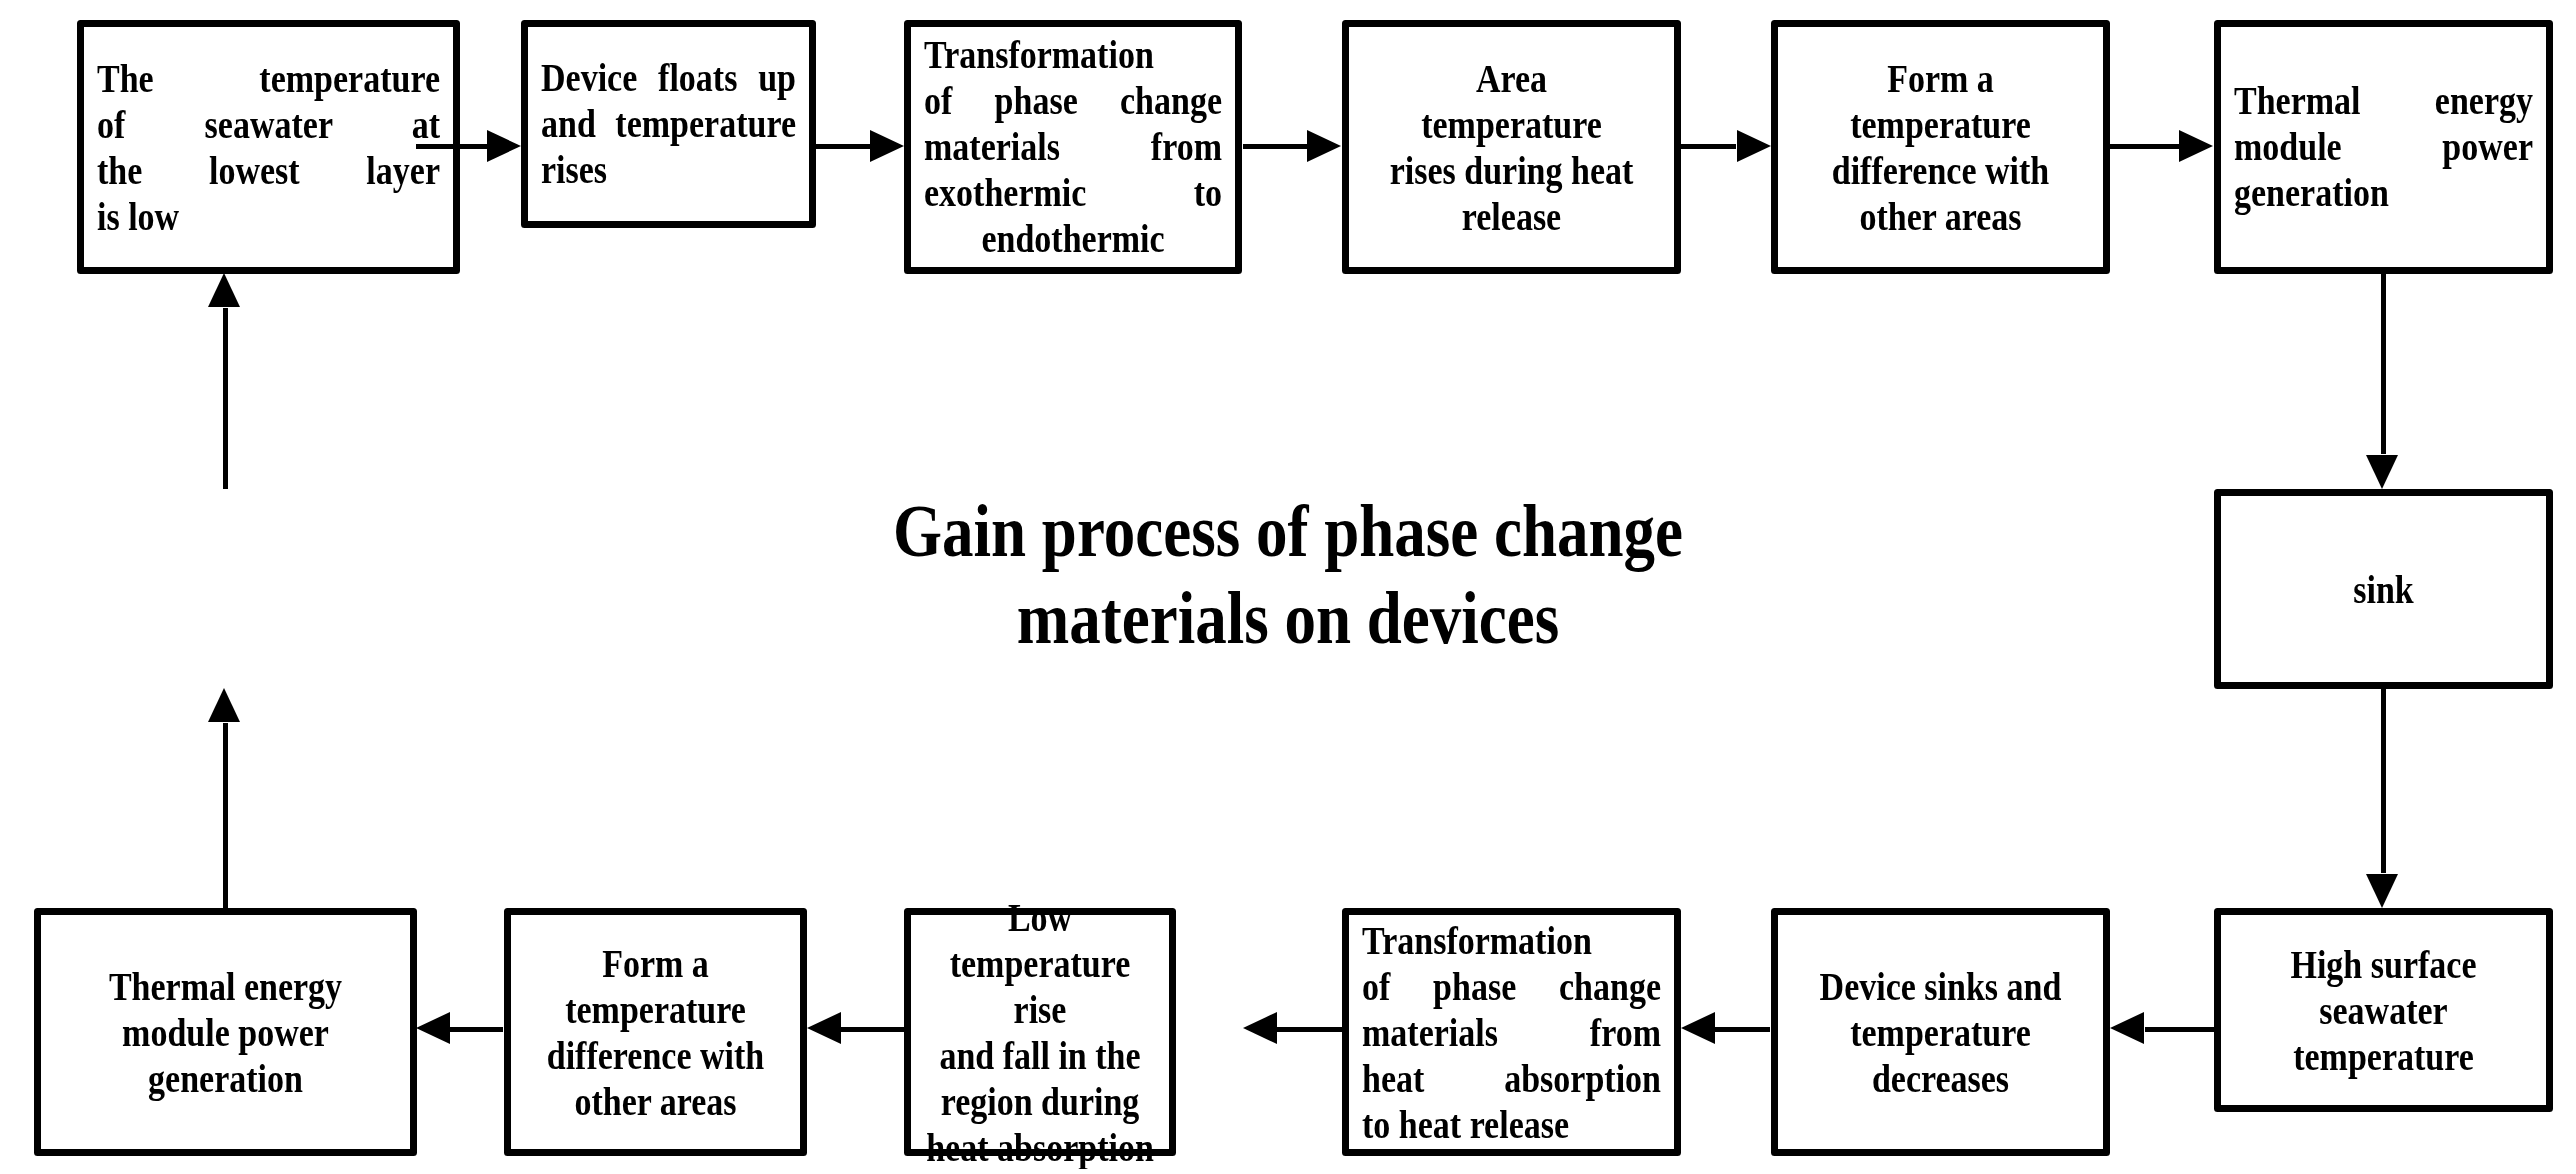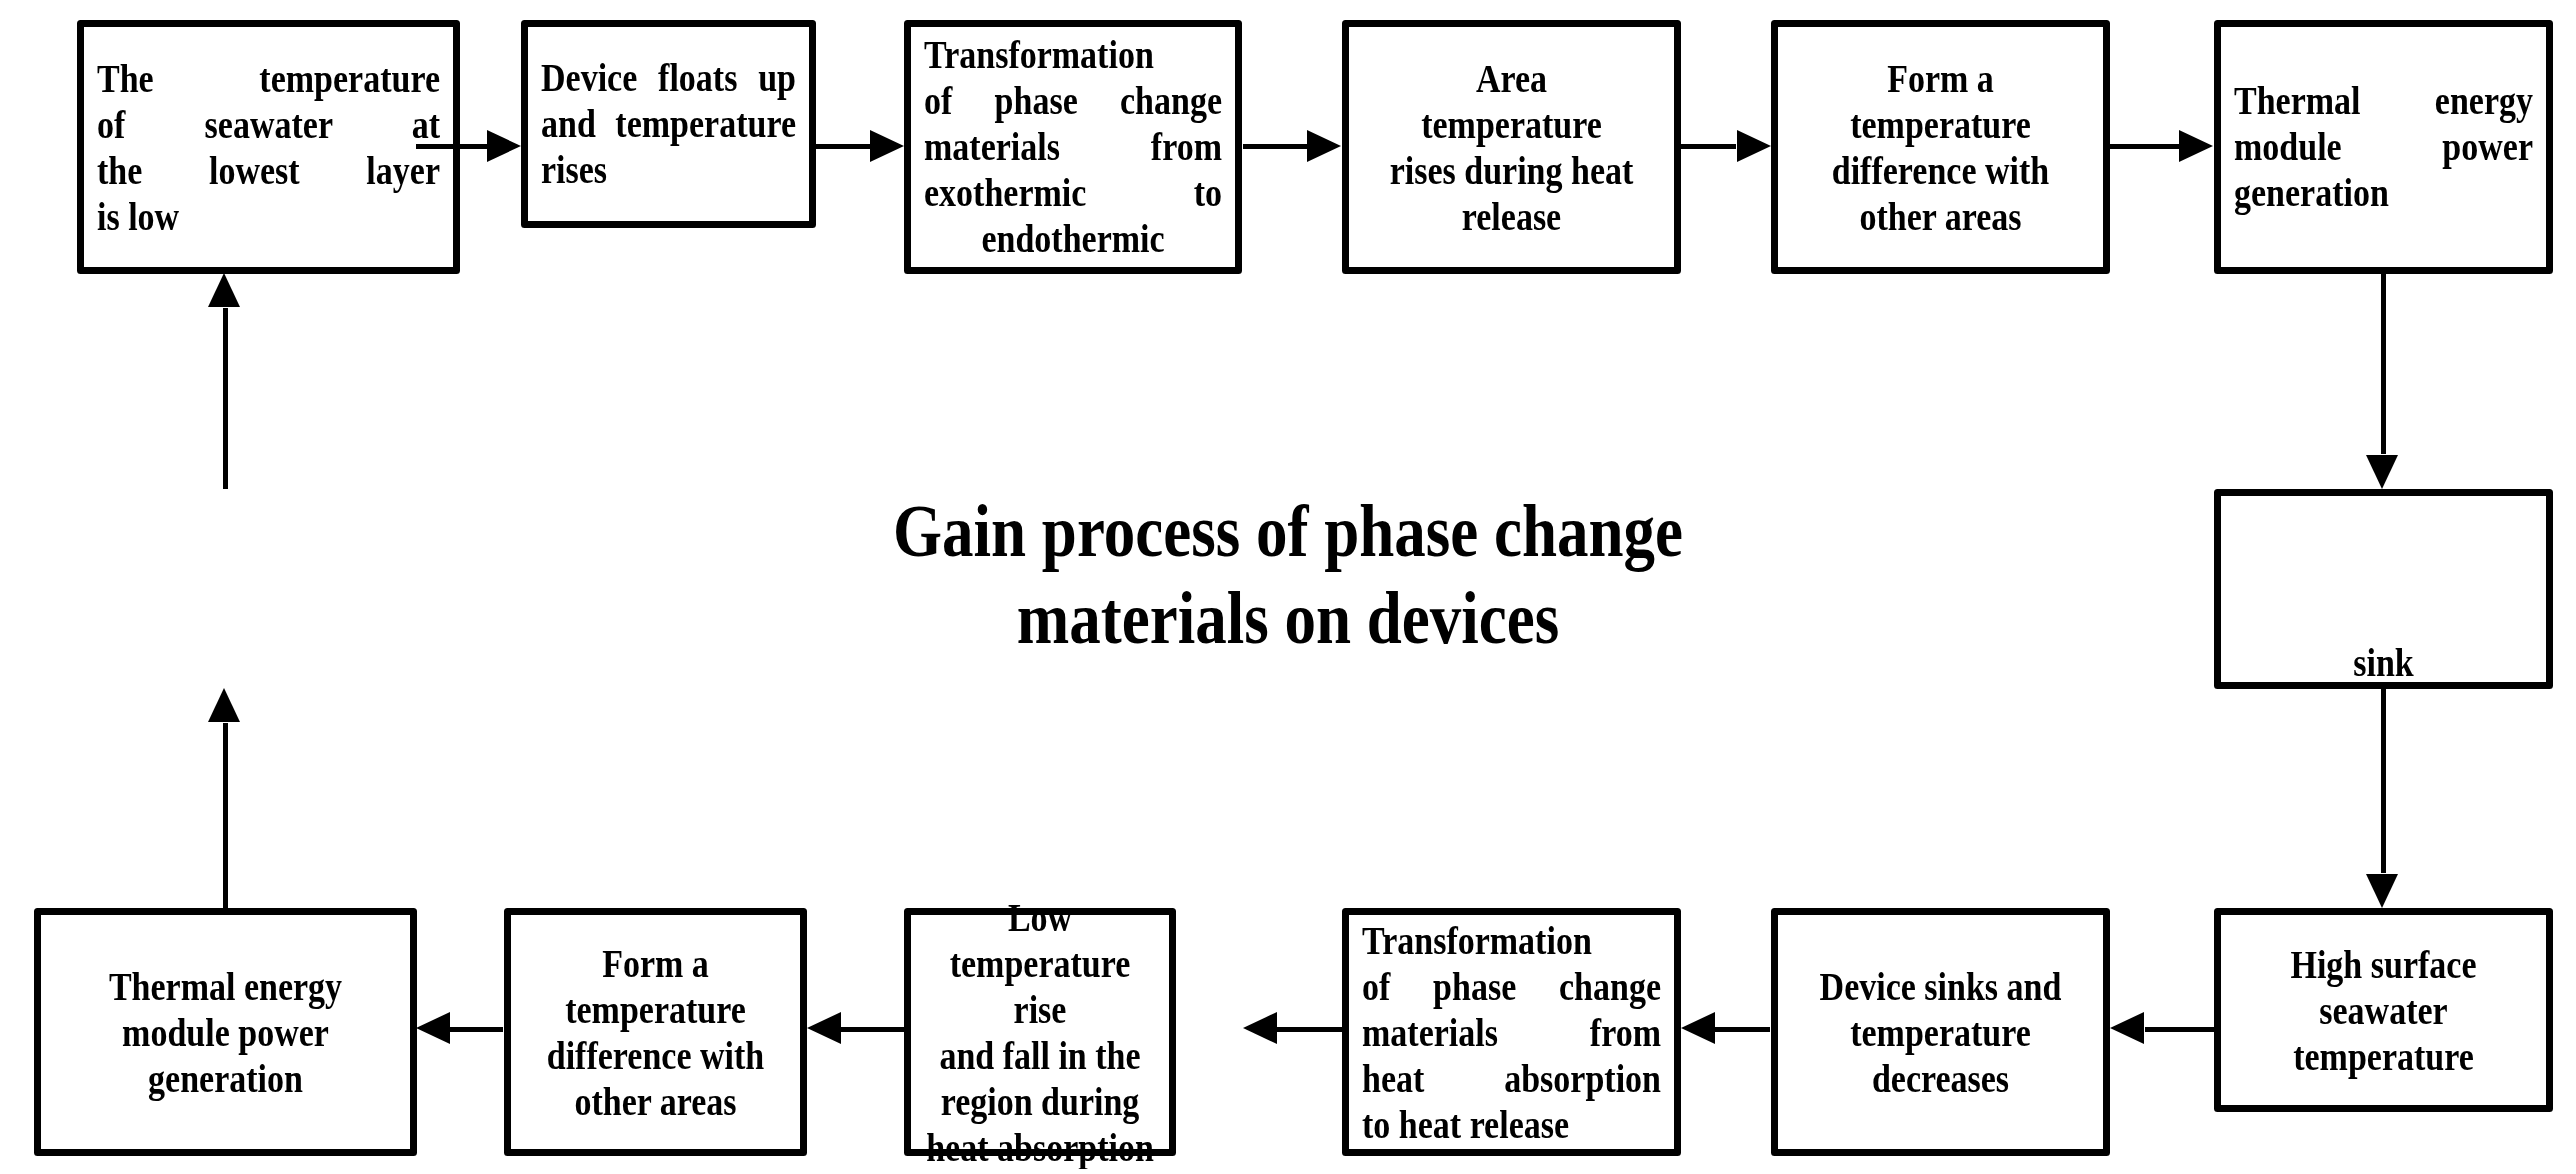--- a/index.html
+++ b/index.html
@@ -36,21 +36,21 @@
   .ln.last-center { text-align: center; text-align-last: center; }
 
   
   .t1 { left: 34px;   top: 19.5px; width: 383px; height: 254px; margin-left: 43px; }
   .t2 { left: 521px;  top: 19.5px; width: 295px; height: 208px; }
   .t3 { left: 904px; top: 19.5px; width: 338px; height: 254px; }
   .t4 { left: 1342px; top: 19.5px; width: 339px; height: 254px; }
   .t5 { left: 1771px; top: 19.5px; width: 339px; height: 254px; }
   .t6 { left: 2214px; top: 19.5px; width: 339px; height: 254px; }
   .come { left: 34px;   top: 489px; width: 384px; height: 200px; }
-  .sink { left: 2214px; top: 489px; width: 339px; height: 200px; align-items: flex-end; }
+  .sink { left: 2214px; top: 489px; width: 339px; height: 200px; }
   .b1 { left: 34px;   top: 908px; width: 383px; height: 248px; }
   .b2 { left: 504px;  top: 908px; width: 303px; height: 248px; }
   .b3 { left: 904px; top: 908px; width: 272px; height: 248px; }
   .b4 { left: 1342px; top: 908px; width: 339px; height: 248px; }
   .b5 { left: 1771px; top: 908px; width: 339px; height: 248px; }
   .b6 { left: 2214px; top: 908px; width: 339px; height: 204px; }
 
   
   .title {
     position: absolute;

